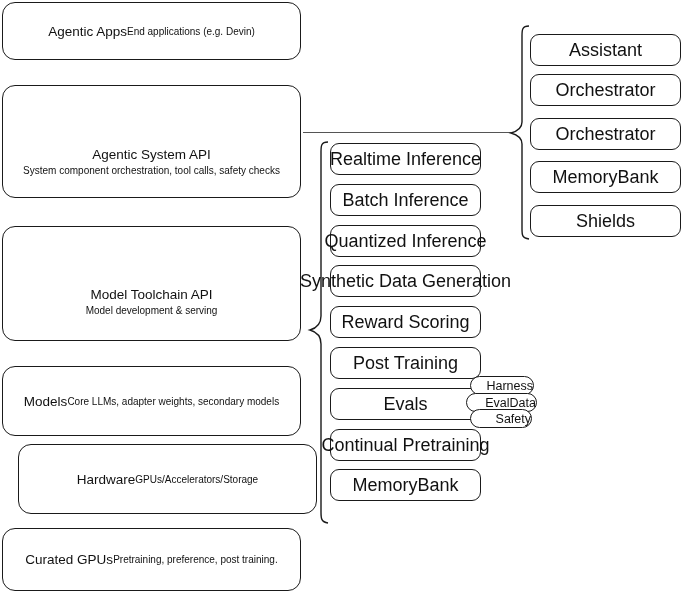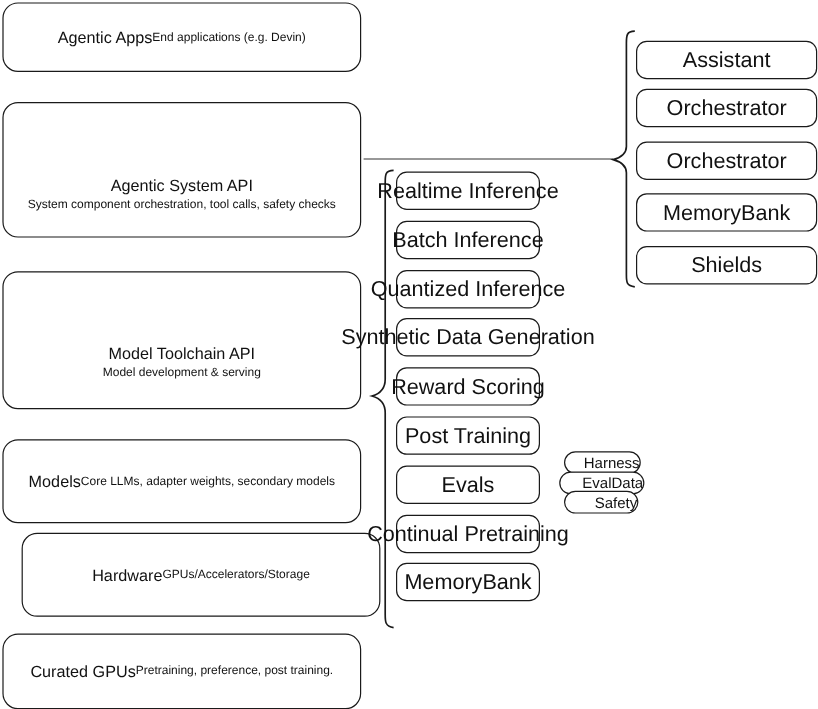--- a/index.html
+++ b/index.html
@@ -63,21 +63,21 @@
     border: 1.4px solid #1a1a1a;
     border-radius: 9px;
     background: #ffffff;
     display: flex;
     align-items: center;
     justify-content: center;
     font-size: 18px;
     color: #111111;
     white-space: nowrap;
   }
-  .mid-pill { left: 330px; width: 120px; height: 32px; }
+  .mid-pill { left: 330px; width: 151px; height: 32px; }
   .right-pill { left: 530px; width: 151px; height: 32px; }
 
   
   .tag-pill {
     position: absolute;
     box-sizing: border-box;
     border: 1.4px solid #1a1a1a;
     border-radius: 11px;
     background: #ffffff;
     display: flex;

